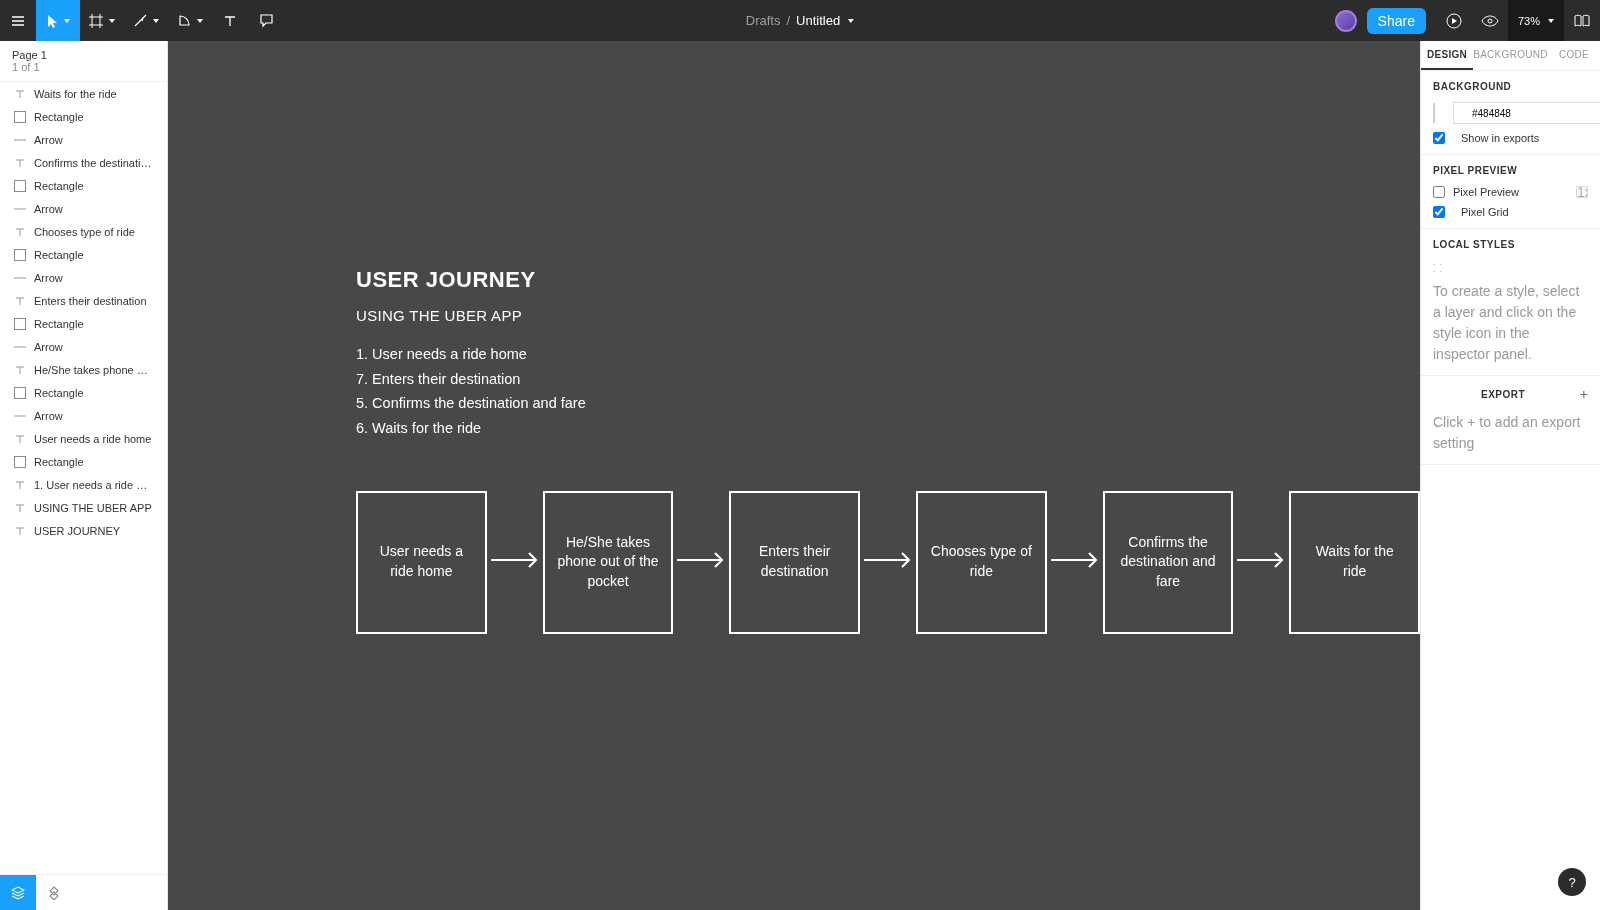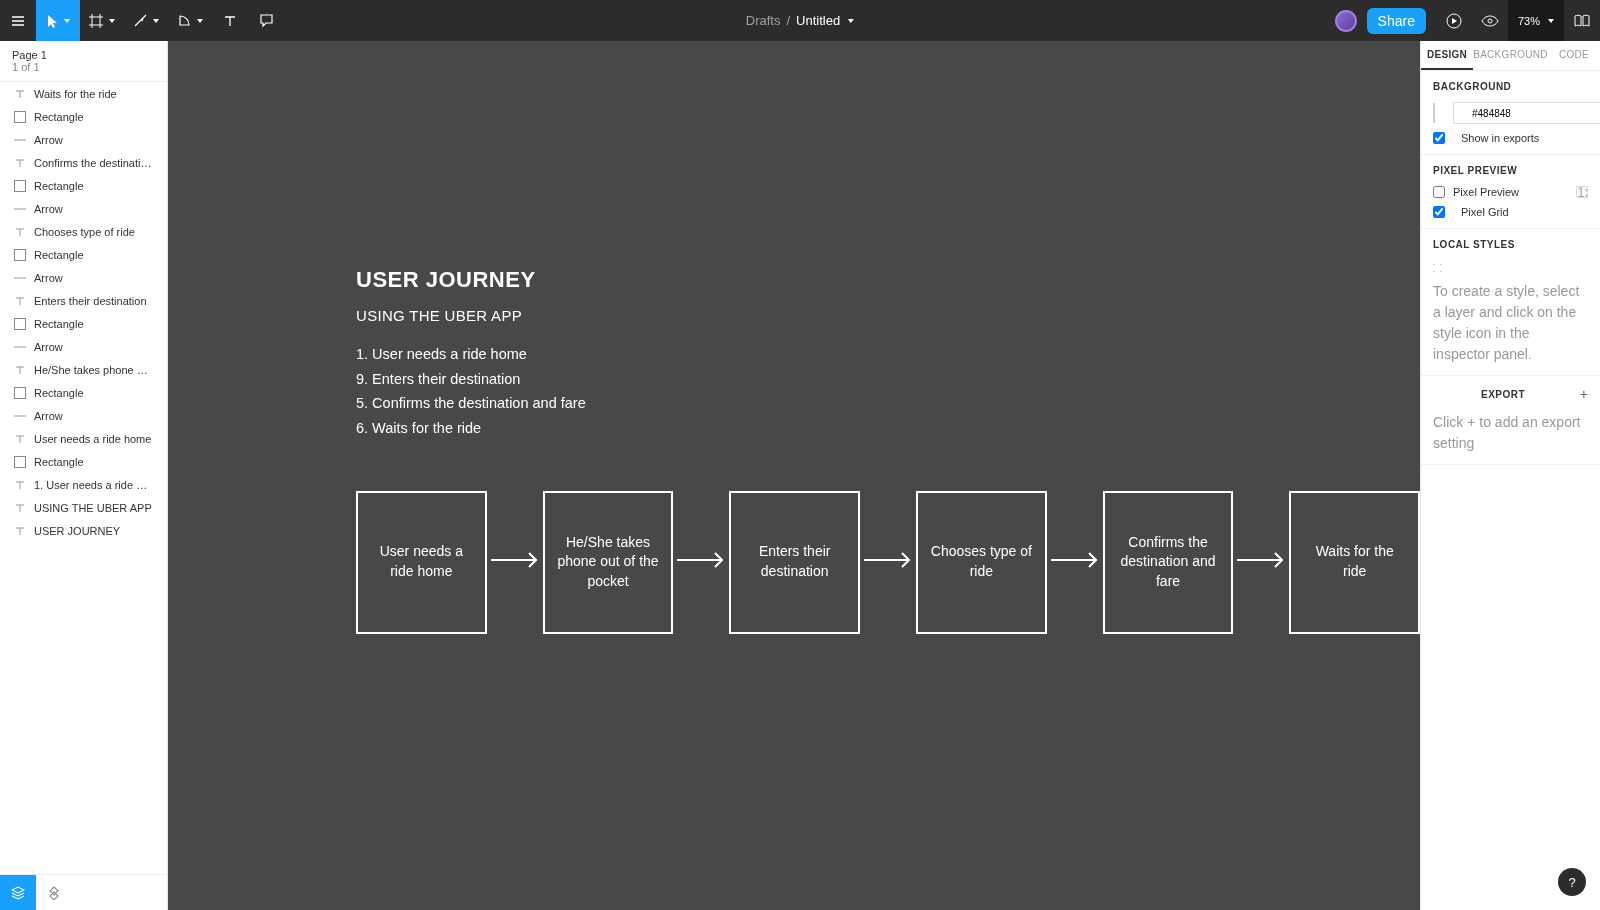--- a/index.html
+++ b/index.html
@@ -300,21 +300,21 @@
     </div>
   </div>
 </div>
 
 <div class="canvas">
   <div class="canvas-content">
     <div class="heading">USER JOURNEY</div>
     <div class="subheading">USING THE UBER APP</div>
     <div class="steps" id="steps">
         <div>1. User needs a ride home</div>
-        <div>9. Enters their destination</div>
+        <div>7. Enters their destination</div>
         <div>5. Confirms the destination and fare</div>
         <div>6. Waits for the ride</div>
       </div>
     <div class="flow" id="flow">
         <div class="box">User needs a ride home</div>
         <div><svg class="arrow-svg" viewBox="0 0 56 24">
             <path d="M4 12h44M42 5l7 7-7 7" stroke="#fff" stroke-width="2" fill="none"></path>
           </svg></div>
         <div class="box">He/She takes phone out of the pocket</div>
         <div><svg class="arrow-svg" viewBox="0 0 56 24">

